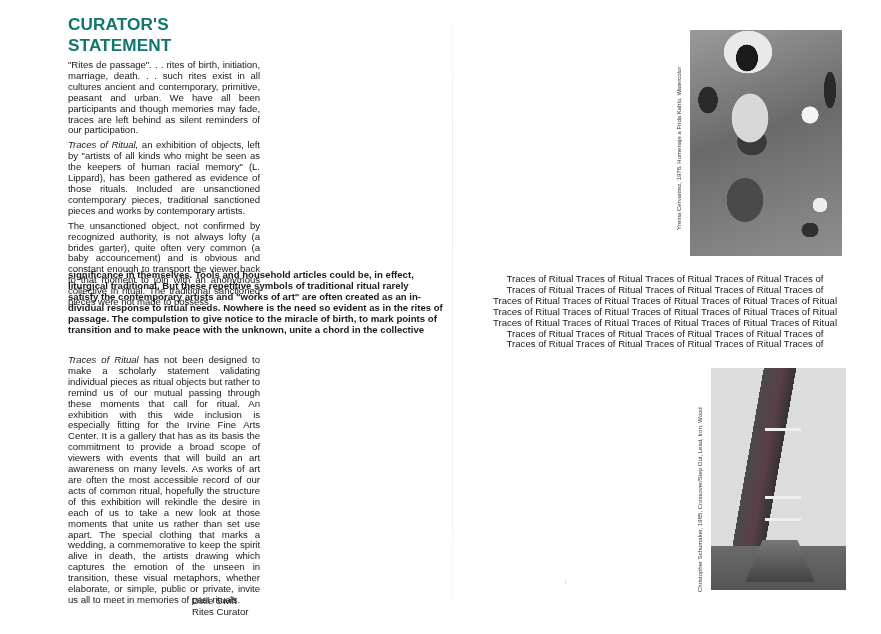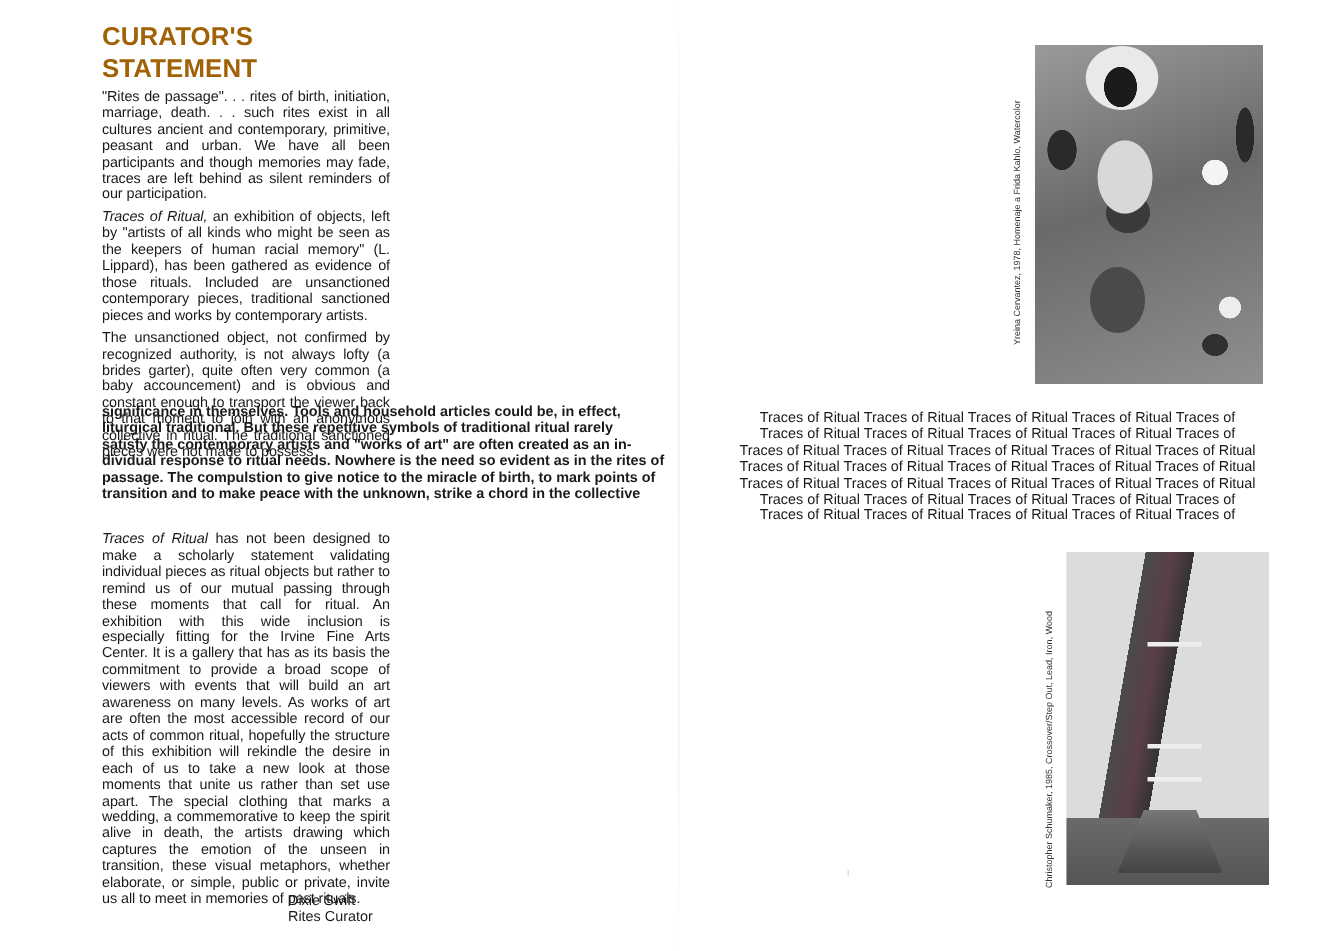--- a/index.html
+++ b/index.html
@@ -12,21 +12,21 @@
   }
   .spread { position: absolute; inset: 0; }
   .gutter {
     position: absolute; left: 452px; top: 0; width: 1px; height: 634px;
     background: linear-gradient(to bottom, transparent, #eeeeee 20%, #f2f2f2 80%, transparent);
   }
   
   .left-col { position: absolute; left: 68px; top: 14px; width: 192px; }
   .title {
     font-weight: 700; font-size: 17.2px; letter-spacing: 0.1px;
-    margin: 0 0 4px 0; color: #a16207;
+    margin: 0 0 4px 0; color: #0f766e;
   }
   .para {
     font-size: 9.6px; line-height: 10.9px; text-align: justify;
     margin: 0 0 4px 0; letter-spacing: -0.05px;
   }
   .para em { font-style: italic; }
   .para-wide {
     position: absolute; left: 68px; top: 270px; width: 380px;
     font-size: 9.6px; line-height: 10.9px; text-align: left;
   }
@@ -95,21 +95,21 @@
     <p class="para"><em>Traces of Ritual,</em><span> an exhibition of objects, left by "artists of all kinds who might be seen as the keepers of human racial memory" (L. Lippard), has been gathered as evidence of those rituals. Included are unsanctioned contemporary pieces, traditional sanctioned pieces and works by contemporary artists.</span></p>
     <p class="para">The unsanctioned object, not confirmed by recognized authority, is not always lofty (a brides garter), quite often very common (a baby accouncement) and is obvious and constant enough to transport the viewer back to that moment to join with an anonymous collective in ritual. The traditional sanctioned pieces were not made to possess</p>
   </div>
 
   <div class="para-wide">
     <span class="line">significance in themselves. Tools and household articles could be, in effect,</span>
     <span class="line">liturgical traditional. But these repetitive symbols of traditional ritual rarely</span>
     <span class="line">satisfy the contemporary artists and "works of art" are often created as an in-</span>
     <span class="line">dividual response to ritual needs. Nowhere is the need so evident as in the rites of</span>
     <span class="line">passage. The compulstion to give notice to the miracle of birth, to mark points of</span>
-    <span class="line">transition and to make peace with the unknown, strike a chord in the collective</span>
+    <span class="line">transition and to make peace with the unknown, unite a chord in the collective</span>
   </div>
 
   <div class="left-col2">
     <p class="para"><em>Traces of Ritual</em><span> has not been designed to make a scholarly statement validating individual pieces as ritual objects but rather to remind us of our mutual passing through these moments that call for ritual. An exhibition with this wide inclusion is especially fitting for the Irvine Fine Arts Center. It is a gallery that has as its basis the commitment to provide a broad scope of viewers with events that will build an art awareness on many levels. As works of art are often the most accessible record of our acts of common ritual, hopefully the structure of this exhibition will rekindle the desire in each of us to take a new look at those moments that unite us rather than set use apart. The special clothing that marks a wedding, a commemorative to keep the spirit alive in death, the artists drawing which captures the emotion of the unseen in transition, these visual metaphors, whether elaborate, or simple, public or private, invite us all to meet in memories of past rituals.</span></p>
   </div>
 
   <div class="signature">
     <span>Dixie Swift</span>
     <span>Rites Curator</span>
   </div>

